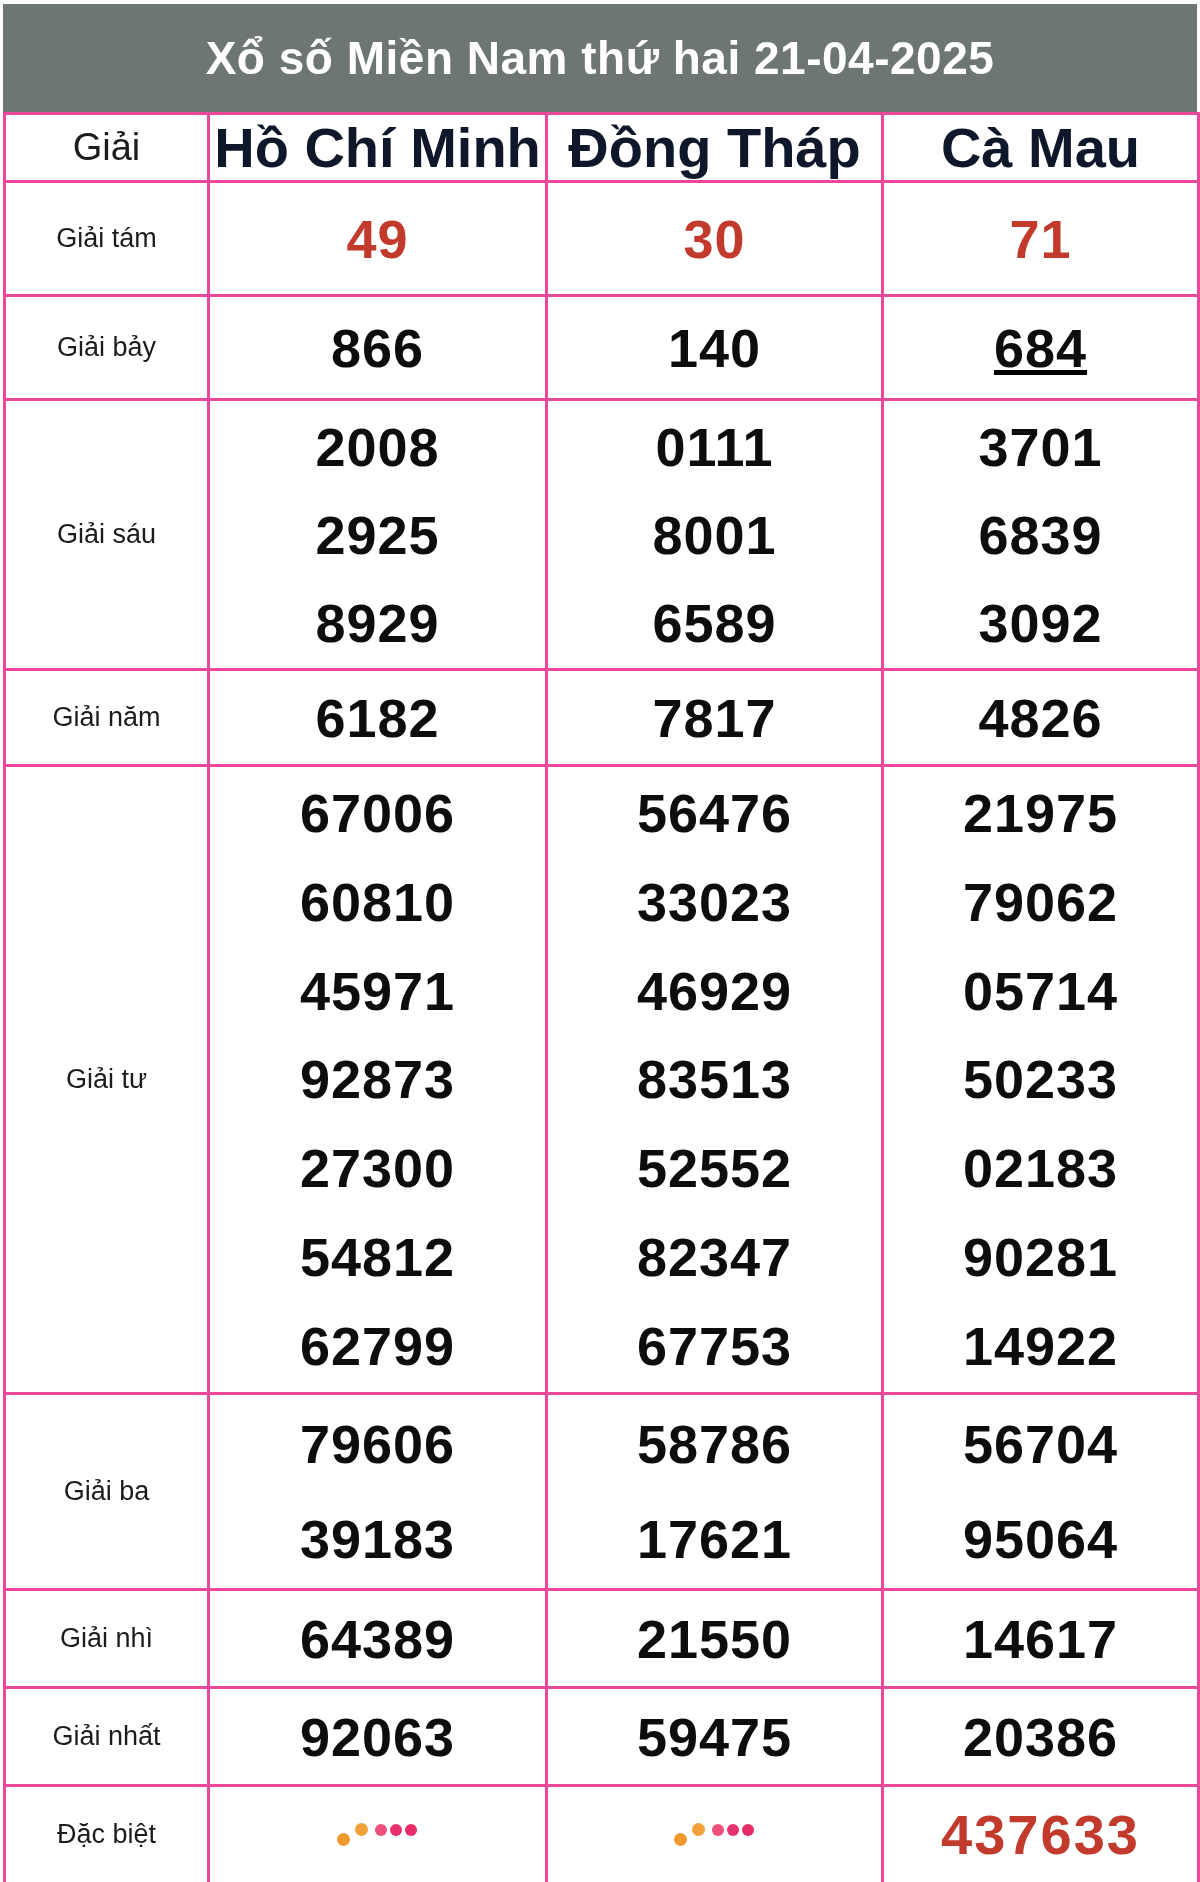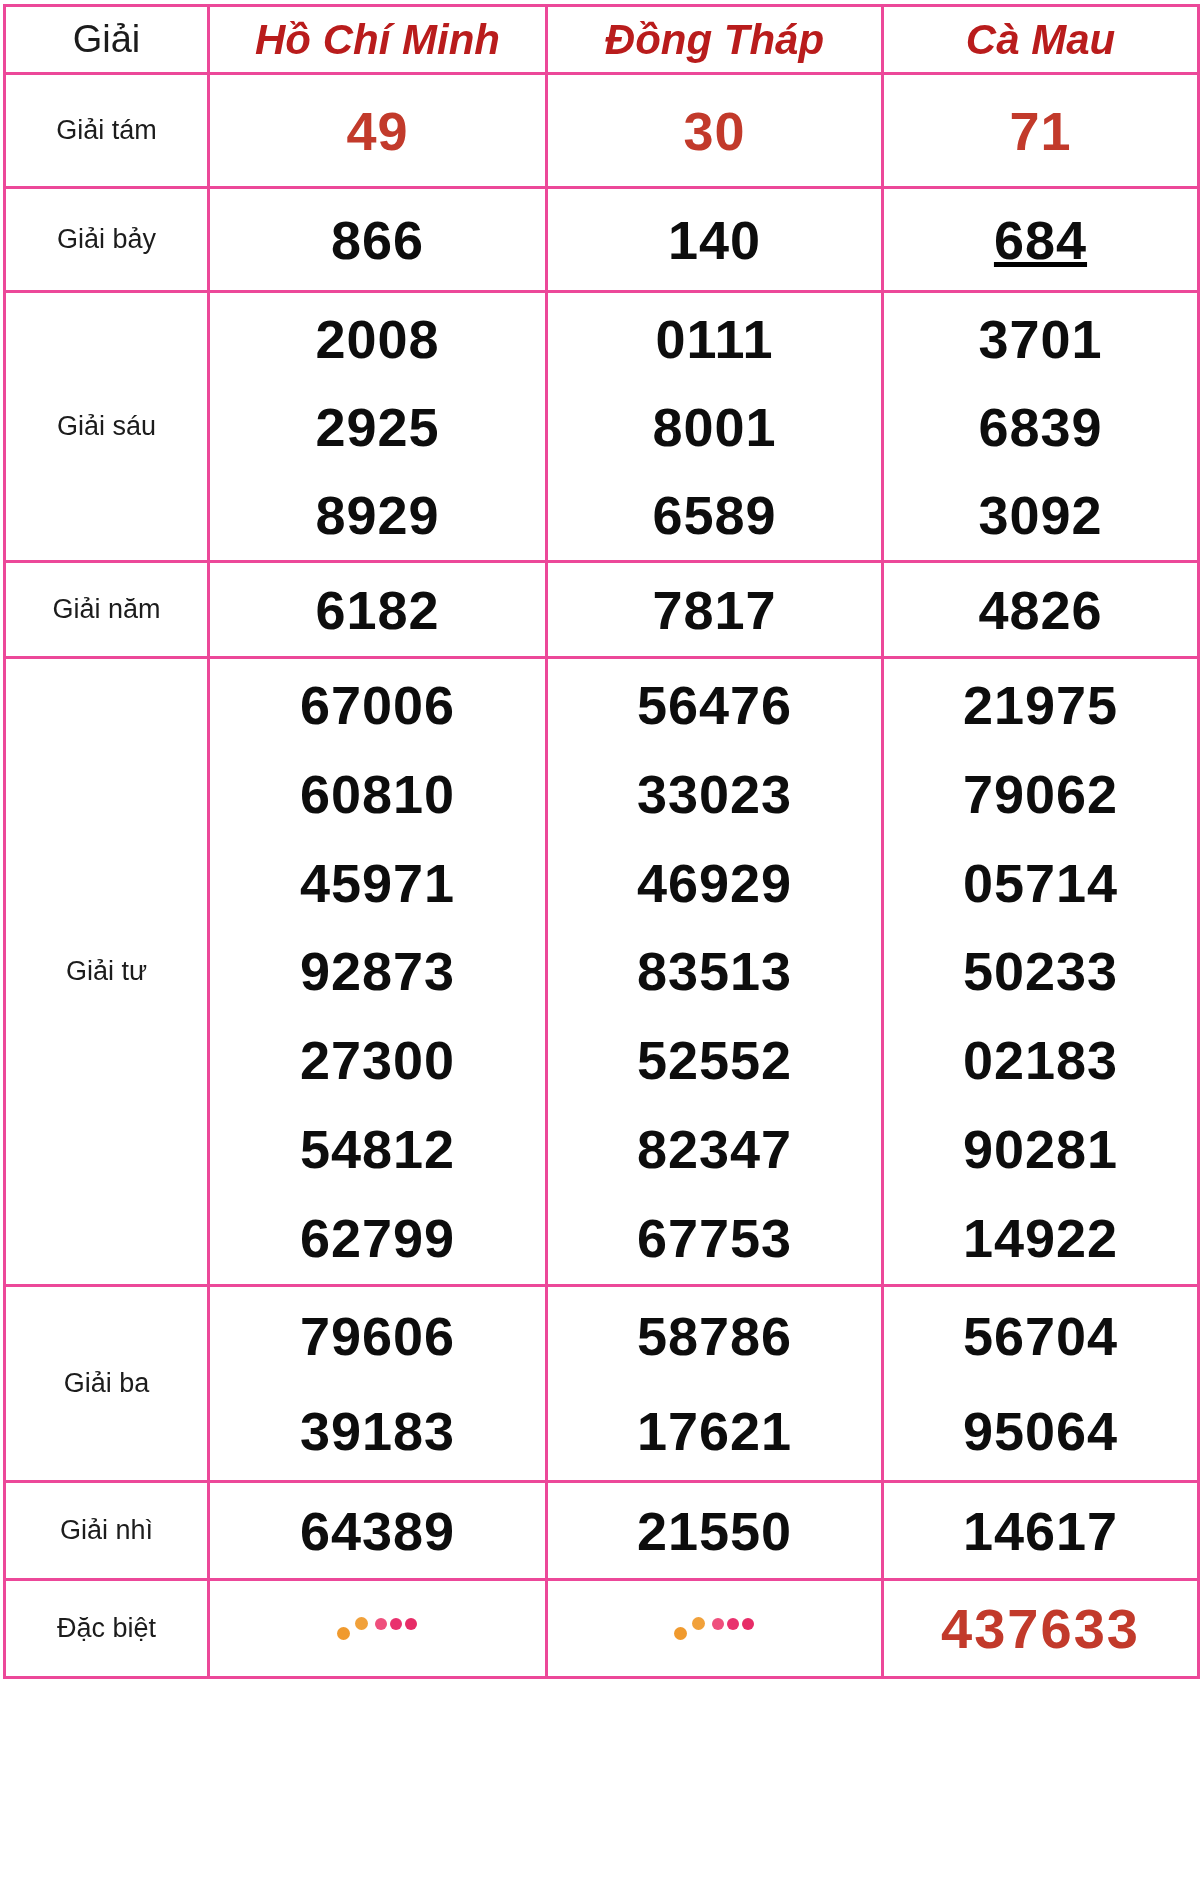--- a/index.html
+++ b/index.html
@@ -37,23 +37,22 @@
   }
   col.c-label { width: 204px; }
   col.c-hcm   { width: 338px; }
   col.c-dt    { width: 336px; }
   col.c-cm    { width: 316px; }
 
   th.giai-head {
     font-size: 38px; font-weight: 400; color: #1c1c1c;
   }
   th.city-head {
-    font-size: 42px; font-weight: 700; color: #b91c1c;
+    font-size: 56px; font-weight: 700; color: #0f172a;
     white-space: nowrap;
-    font-style: italic;
   }
 
   td.label-cell {
     font-size: 27px; font-weight: 400; color: #1c1c1c;
     white-space: nowrap;
   }
 
   .vals { display: flex; flex-direction: column; justify-content: space-around; width: 100%; }
   .value {
     display: flex; align-items: center; justify-content: center;
@@ -71,20 +70,23 @@
   .loader .dot.d0 { width: 13px; height: 13px; transform: translate(-2px, 11px); }
   .loader .dot.d1 { width: 13px; height: 13px; transform: translateY(1px); }
   .loader .dot.d2, .loader .dot.d3, .loader .dot.d4 { width: 12px; height: 12px; transform: translateY(2px); }
   .loader .dot.d2 { margin-left: 4px; }
 </style>
 </head>
 <body>
 
 <div class="page">
 
+  <div class="title-bar">
+    <span class="title-text">Xổ số Miền Nam thứ hai 21-04-2025</span>
+  </div>
 
   <table class="results">
     <colgroup>
       <col class="c-label">
         <col class="c-hcm">
         <col class="c-dt">
         <col class="c-cm">
     </colgroup>
     <thead>
       <tr style="height:68px;">
@@ -242,20 +244,38 @@
               <div class="value">21550</div>
             </div>
           </td>
           <td>
             <div class="vals" style="height: 92px;">
               <div class="value">14617</div>
             </div>
           </td>
         </tr>
         <tr style="height: 98px;">
+          <td class="label-cell">Giải nhất</td>
+          <td>
+            <div class="vals" style="height: 92px;">
+              <div class="value">92063</div>
+            </div>
+          </td>
+          <td>
+            <div class="vals" style="height: 92px;">
+              <div class="value">59475</div>
+            </div>
+          </td>
+          <td>
+            <div class="vals" style="height: 92px;">
+              <div class="value">20386</div>
+            </div>
+          </td>
+        </tr>
+        <tr style="height: 98px;">
           <td class="label-cell">Đặc biệt</td>
           <td>
             <div class="vals" style="height: 92px;">
               <div class="value">
                 <span class="loader">
                   <span class="dot d0" style="background: rgb(240, 154, 46);"></span>
                   <span class="dot d1" style="background: rgb(241, 161, 58);"></span>
                   <span class="dot d2" style="background: rgb(239, 79, 125);"></span>
                   <span class="dot d3" style="background: rgb(233, 49, 110);"></span>
                   <span class="dot d4" style="background: rgb(231, 44, 103);"></span>

